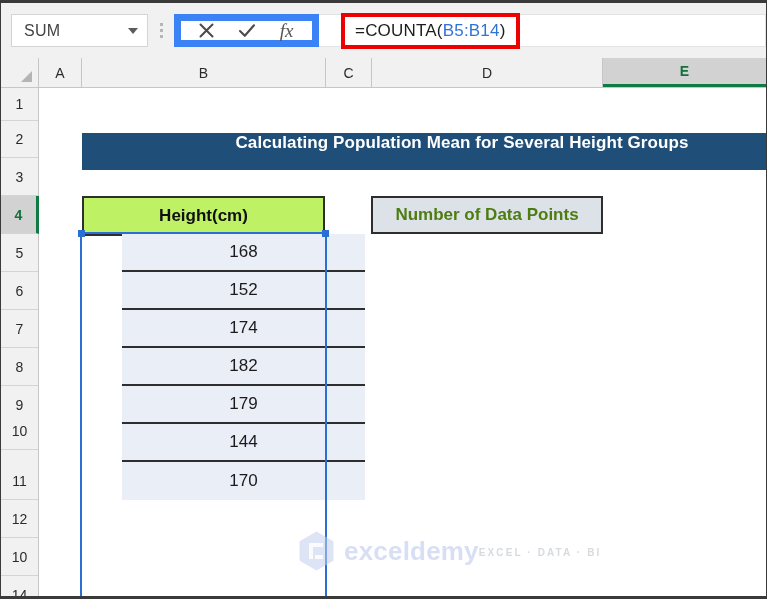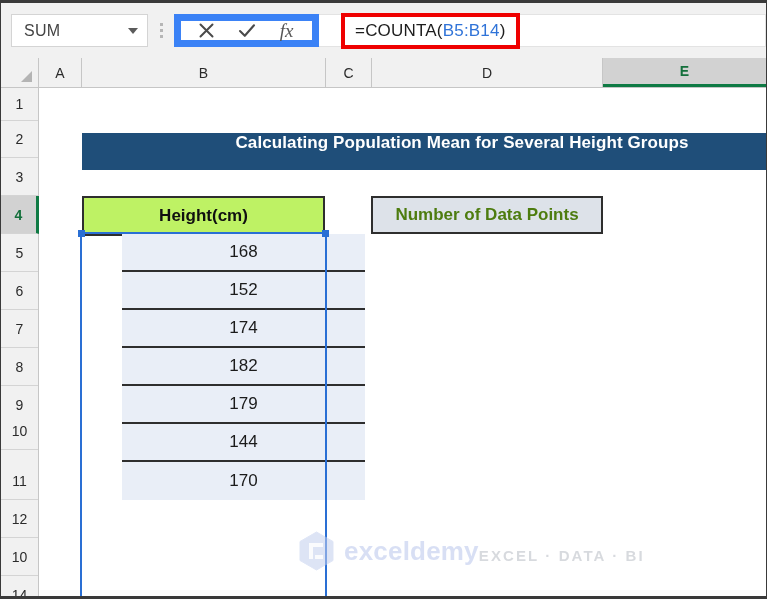--- a/index.html
+++ b/index.html
@@ -245,21 +245,21 @@
     opacity: .55; pointer-events: none;
   }
   #wm-logo { width: 37px; height: 40px; }
   #wm-text { display: flex; line-height: 1; }
   #wm-name {
     font-size: 26px; font-weight: bold;
     color: #b9c6ec; letter-spacing: .2px;
   }
   #wm-tag {
     margin-top: 10px;
-    font-size: 15px; font-weight: bold;
+    font-size: 10px; font-weight: bold;
     color: #b8bcc4; letter-spacing: 2.1px;
   }
 </style>
 </head>
 <body>
 
 <div id="app">
 
   <div id="formula-strip">
 

